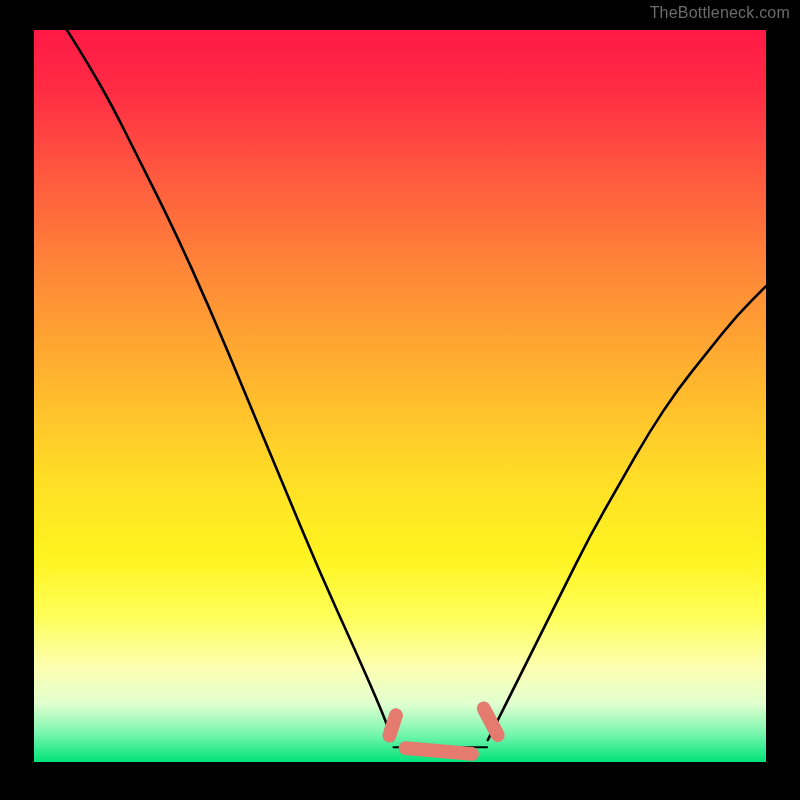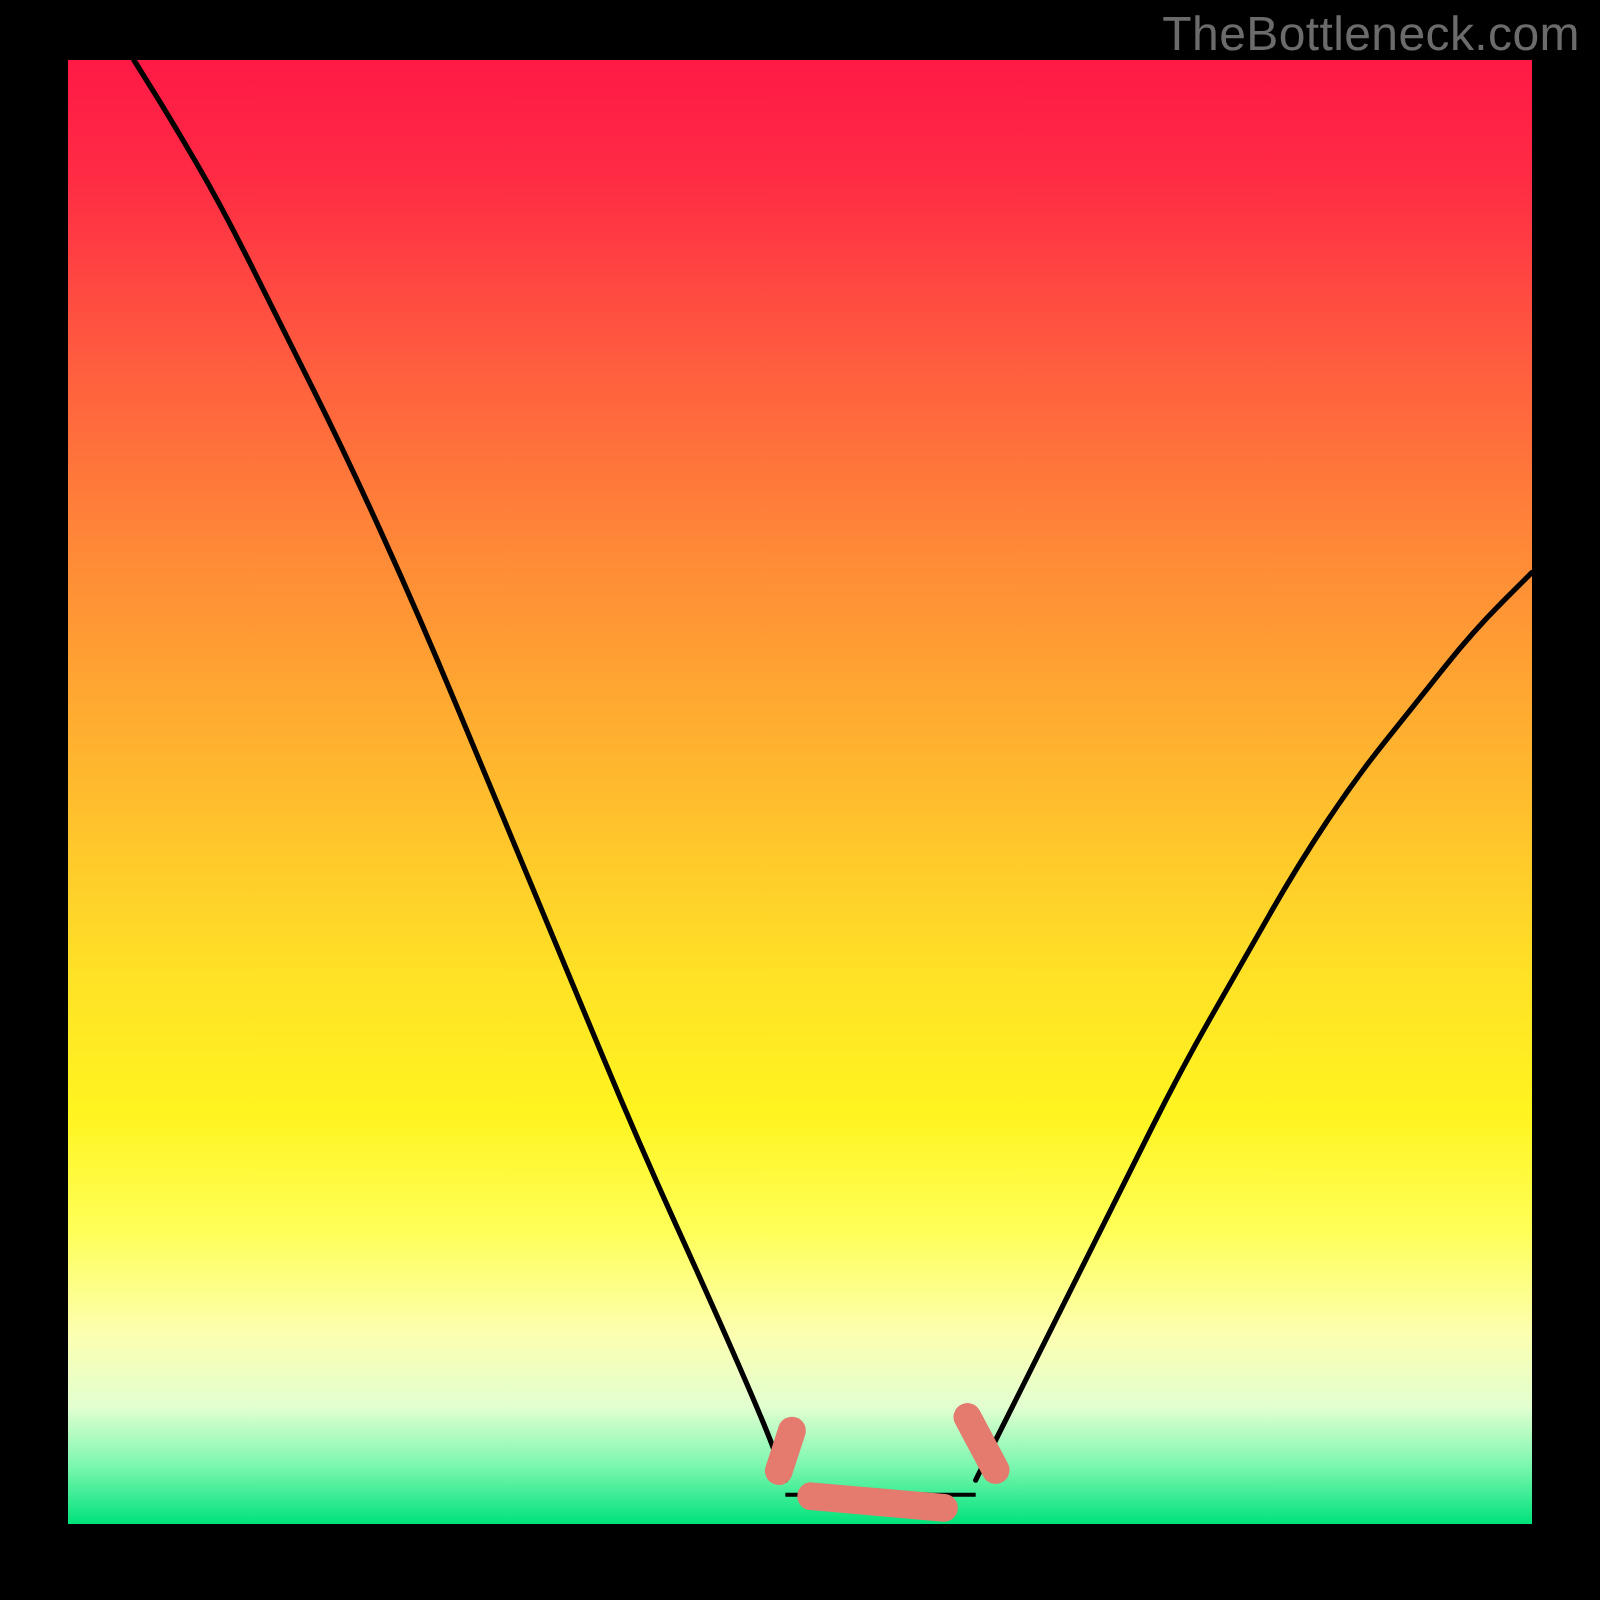--- a/index.html
+++ b/index.html
@@ -15,21 +15,21 @@
     position: relative;
     width: 800px;
     height: 800px;
     background: #000000;
   }
   .watermark {
     position: absolute;
     top: 4px;
     right: 10px;
     color: #6b6b6b;
-    font-size: 24px;
+    font-size: 16px;
     font-weight: 400;
     letter-spacing: 0.2px;
     z-index: 50;
   }
   .gradient-panel {
     position: absolute;
     left: 34px;
     top: 30px;
     width: 732px;
     height: 732px;

